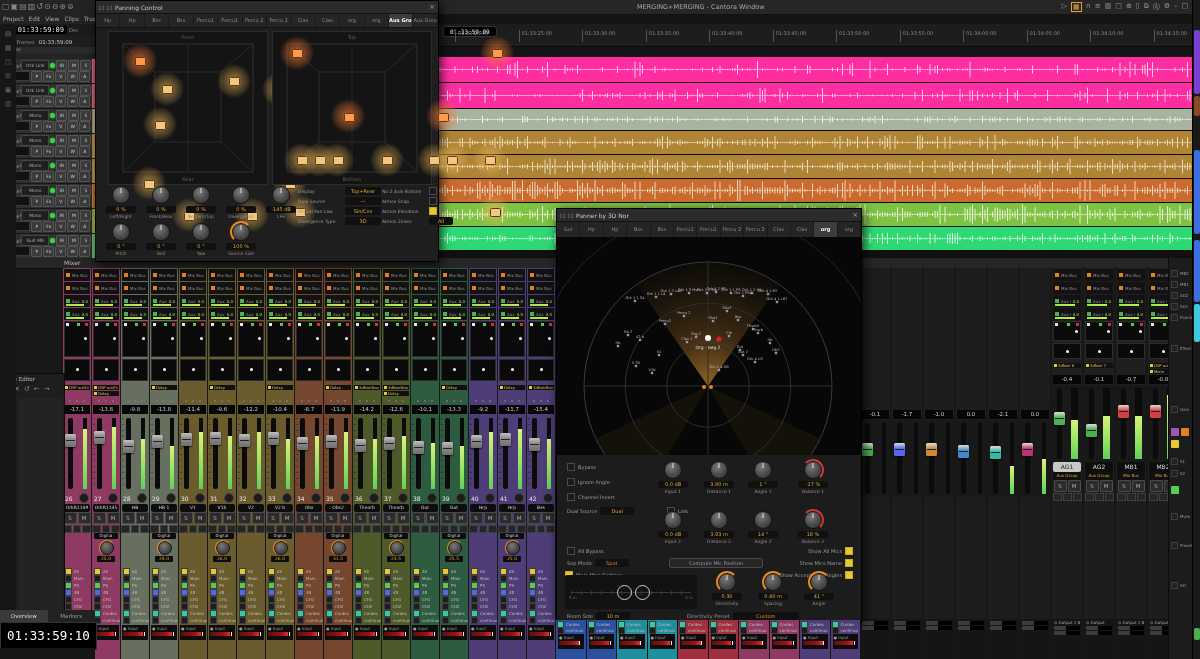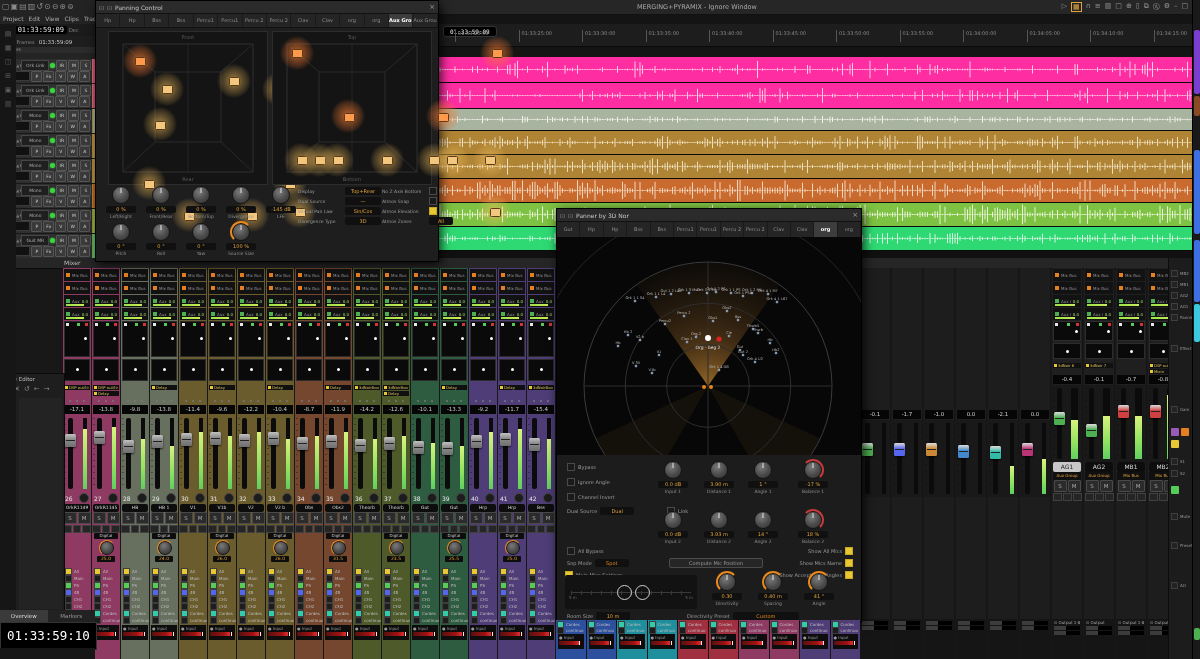--- a/index.html
+++ b/index.html
@@ -472,21 +472,21 @@
       <div class="lane" style="height: 23px; background: rgb(125, 194, 66);"><svg width="1105" height="23">
     <line x1="0" y1="11.5" x2="1105" y2="11.5" stroke="#f0f8e0" stroke-width="0.6" opacity="0.8"></line>
     <path d="M0.0 11.1V11.9M2.5 9.4V13.6M5.0 8.0V15.0M7.5 7.3V15.7M10.0 9.4V13.6M12.5 10.6V12.4M15.0 3.8V19.2M17.5 11.1V11.9M20.0 8.6V14.4M22.5 11.1V11.9M25.0 8.7V14.3M27.5 6.7V16.3M30.0 11.1V11.9M32.5 9.0V14.0M35.0 11.1V11.9M37.5 9.6V13.4M40.0 11.1V11.9M42.5 9.4V13.6M45.0 9.7V13.3M47.5 10.4V12.6M50.0 10.3V12.7M52.5 11.1V11.9M55.0 10.6V12.4M57.5 11.1V11.9M60.0 5.1V17.9M62.5 11.1V11.9M65.0 11.1V11.9M67.5 9.1V13.9M70.0 9.7V13.3M72.5 9.1V13.9M75.0 11.1V11.9M77.5 9.7V13.3M80.0 10.4V12.6M82.5 10.4V12.6M85.0 6.6V16.4M87.5 4.7V18.3M90.0 10.4V12.6M92.5 8.3V14.7M95.0 6.6V16.4M97.5 11.1V11.9M100.0 11.1V11.9M102.5 9.0V14.0M105.0 9.4V13.6M107.5 11.0V12.0M110.0 10.3V12.7M112.5 9.0V14.0M115.0 6.2V16.8M117.5 7.0V16.0M120.0 10.8V12.2M122.5 10.3V12.7M125.0 10.8V12.2M127.5 10.7V12.3M130.0 10.6V12.4M132.5 11.1V11.9M135.0 8.4V14.6M137.5 5.0V18.0M140.0 11.1V11.9M142.5 9.6V13.4M145.0 11.1V11.9M147.5 9.6V13.4M150.0 10.0V13.0M152.5 11.1V11.9M155.0 10.5V12.5M157.5 6.6V16.4M160.0 9.2V13.8M162.5 11.0V12.0M165.0 11.0V12.0M167.5 10.0V13.0M170.0 11.0V12.0M172.5 11.1V11.9M175.0 9.7V13.3M177.5 8.5V14.5M180.0 10.8V12.2M182.5 9.1V13.9M185.0 7.9V15.1M187.5 10.1V12.9M190.0 10.7V12.3M192.5 10.0V13.0M195.0 7.1V15.9M197.5 1.5V21.5M200.0 10.6V12.4M202.5 7.2V15.8M205.0 11.1V11.9M207.5 9.2V13.8M210.0 10.3V12.7M212.5 10.4V12.6M215.0 10.2V12.8M217.5 8.7V14.3M220.0 6.3V16.7M222.5 10.6V12.4M225.0 10.5V12.5M227.5 5.2V17.8M230.0 9.7V13.3M232.5 7.8V15.2M235.0 3.2V19.8M237.5 10.3V12.7M240.0 9.9V13.1M242.5 8.7V14.3M245.0 8.6V14.4M247.5 9.6V13.4M250.0 6.1V16.9M252.5 11.1V11.9M255.0 10.9V12.1M257.5 9.5V13.5M260.0 10.2V12.8M262.5 9.2V13.8M265.0 11.1V11.9M267.5 10.6V12.4M270.0 11.1V11.9M272.5 9.8V13.2M275.0 9.8V13.2M277.5 10.5V12.5M280.0 9.9V13.1M282.5 8.4V14.6M285.0 9.9V13.1M287.5 9.9V13.1M290.0 10.8V12.2M292.5 9.6V13.4M295.0 1.2V21.8M297.5 8.3V14.7M300.0 2.1V20.9M302.5 11.1V11.9M305.0 4.0V19.0M307.5 11.1V11.9M310.0 9.9V13.1M312.5 10.1V12.9M315.0 7.6V15.4M317.5 9.0V14.0M320.0 10.9V12.1M322.5 6.4V16.6M325.0 10.1V12.9M327.5 10.6V12.4M330.0 9.4V13.6M332.5 9.0V14.0M335.0 7.0V16.0M337.5 10.4V12.6M340.0 10.0V13.0M342.5 10.4V12.6M345.0 1.8V21.2M347.5 9.2V13.8M350.0 8.1V14.9M352.5 6.6V16.4M355.0 9.0V14.0M357.5 10.4V12.6M360.0 7.7V15.3M362.5 7.2V15.8M365.0 11.1V11.9M367.5 6.4V16.6M370.0 9.8V13.2M372.5 10.2V12.8M375.0 6.6V16.4M377.5 9.1V13.9M380.0 10.4V12.6M382.5 6.4V16.6M385.0 8.8V14.2M387.5 5.6V17.4M390.0 9.7V13.3M392.5 9.5V13.5M395.0 11.1V11.9M397.5 8.2V14.8M400.0 8.9V14.1M402.5 9.4V13.6M405.0 10.1V12.9M407.5 3.7V19.3M410.0 10.2V12.8M412.5 8.2V14.8M415.0 9.1V13.9M417.5 9.6V13.4M420.0 9.6V13.4M422.5 9.4V13.6M425.0 8.4V14.6M427.5 10.2V12.8M430.0 11.1V11.9M432.5 11.1V11.9M435.0 7.1V15.9M437.5 8.9V14.1M440.0 9.4V13.6M442.5 5.8V17.2M445.0 11.1V11.9M447.5 3.4V19.6M450.0 10.1V12.9M452.5 7.3V15.7M455.0 11.1V11.9M457.5 6.6V16.4M460.0 5.1V17.9M462.5 10.1V12.9M465.0 11.1V11.9M467.5 11.1V11.9M470.0 9.7V13.3M472.5 8.1V14.9M475.0 11.1V11.9M477.5 8.0V15.0M480.0 9.9V13.1M482.5 11.1V11.9M485.0 10.2V12.8M487.5 6.4V16.6M490.0 4.2V18.8M492.5 9.6V13.4M495.0 9.6V13.4M497.5 7.9V15.1M500.0 11.1V11.9M502.5 10.3V12.7M505.0 11.1V11.9M507.5 7.5V15.5M510.0 10.9V12.1M512.5 5.3V17.7M515.0 9.3V13.7M517.5 6.4V16.6M520.0 9.3V13.7M522.5 8.0V15.0M525.0 10.4V12.6M527.5 9.1V13.9M530.0 7.3V15.7M532.5 9.8V13.2M535.0 10.2V12.8M537.5 7.4V15.6M540.0 11.1V11.9M542.5 7.5V15.5M545.0 8.3V14.7M547.5 11.1V11.9M550.0 3.2V19.8M552.5 10.0V13.0M555.0 9.5V13.5M557.5 7.8V15.2M560.0 11.1V11.9M562.5 10.8V12.2M565.0 8.9V14.1M567.5 9.0V14.0M570.0 7.1V15.9M572.5 10.5V12.5M575.0 1.5V21.5M577.5 10.0V13.0M580.0 11.1V11.9M582.5 9.7V13.3M585.0 9.2V13.8M587.5 5.6V17.4M590.0 9.7V13.3M592.5 8.5V14.5M595.0 5.9V17.1M597.5 10.9V12.1M600.0 10.9V12.1M602.5 11.1V11.9M605.0 10.7V12.3M607.5 10.4V12.6M610.0 10.9V12.1M612.5 10.8V12.2M615.0 3.8V19.2M617.5 1.9V21.1M620.0 7.0V16.0M622.5 9.2V13.8M625.0 10.1V12.9M627.5 11.1V11.9M630.0 3.9V19.1M632.5 8.2V14.8M635.0 10.3V12.7M637.5 11.1V11.9M640.0 11.1V11.9M642.5 10.5V12.5M645.0 8.9V14.1M647.5 9.1V13.9M650.0 10.1V12.9M652.5 9.3V13.7M655.0 5.0V18.0M657.5 11.0V12.0M660.0 10.1V12.9M662.5 9.9V13.1M665.0 8.6V14.4M667.5 8.2V14.8M670.0 4.8V18.2M672.5 10.9V12.1M675.0 11.1V11.9M677.5 10.5V12.5M680.0 8.2V14.8M682.5 9.2V13.8M685.0 2.5V20.5M687.5 9.5V13.5M690.0 7.5V15.5M692.5 5.9V17.1M695.0 10.3V12.7M697.5 9.7V13.3M700.0 1.9V21.1M702.5 11.1V11.9M705.0 8.2V14.8M707.5 10.4V12.6M710.0 9.8V13.2M712.5 2.8V20.2M715.0 9.3V13.7M717.5 3.3V19.7M720.0 3.5V19.5M722.5 8.7V14.3M725.0 5.5V17.5M727.5 8.4V14.6M730.0 7.8V15.2M732.5 3.9V19.1M735.0 6.8V16.2M737.5 8.7V14.3M740.0 10.6V12.4M742.5 10.7V12.3M745.0 2.9V20.1M747.5 2.8V20.2M750.0 8.0V15.0M752.5 8.8V14.2M755.0 9.0V14.0M757.5 11.0V12.0M760.0 9.4V13.6M762.5 4.0V19.0M765.0 2.0V21.0M767.5 11.1V11.9M770.0 1.6V21.4M772.5 10.3V12.7M775.0 8.8V14.2M777.5 9.9V13.1M780.0 10.1V12.9M782.5 7.3V15.7M785.0 9.6V13.4M787.5 9.0V14.0M790.0 9.4V13.6M792.5 9.7V13.3M795.0 10.4V12.6M797.5 9.1V13.9M800.0 9.2V13.8M802.5 4.3V18.7M805.0 10.6V12.4M807.5 5.1V17.9M810.0 8.5V14.5M812.5 8.6V14.4M815.0 8.9V14.1M817.5 11.0V12.0M820.0 11.0V12.0M822.5 10.2V12.8M825.0 8.7V14.3M827.5 9.3V13.7M830.0 9.1V13.9M832.5 9.2V13.8M835.0 10.9V12.1M837.5 9.9V13.1M840.0 8.0V15.0M842.5 8.4V14.6M845.0 1.8V21.2M847.5 11.0V12.0M850.0 3.7V19.3M852.5 10.9V12.1M855.0 9.6V13.4M857.5 10.9V12.1M860.0 10.9V12.1M862.5 10.0V13.0M865.0 11.1V11.9M867.5 10.9V12.1M870.0 4.5V18.5M872.5 6.3V16.7M875.0 3.7V19.3M877.5 1.7V21.3M880.0 5.8V17.2M882.5 10.7V12.3M885.0 8.8V14.2M887.5 2.4V20.6M890.0 6.6V16.4M892.5 4.1V18.9M895.0 10.9V12.1M897.5 8.8V14.2M900.0 4.7V18.3M902.5 4.4V18.6M905.0 5.9V17.1M907.5 7.1V15.9M910.0 7.5V15.5M912.5 5.3V17.7M915.0 6.0V17.0M917.5 9.5V13.5M920.0 7.7V15.3M922.5 6.1V16.9M925.0 10.7V12.3M927.5 1.6V21.4M930.0 3.5V19.5M932.5 9.5V13.5M935.0 9.2V13.8M937.5 10.4V12.6M940.0 4.2V18.8M942.5 10.2V12.8M945.0 9.5V13.5M947.5 9.5V13.5M950.0 8.7V14.3M952.5 11.1V11.9M955.0 8.8V14.2M957.5 7.4V15.6M960.0 11.1V11.9M962.5 7.1V15.9M965.0 10.9V12.1M967.5 9.9V13.1M970.0 7.7V15.3M972.5 10.5V12.5M975.0 10.6V12.4M977.5 8.5V14.5M980.0 7.6V15.4M982.5 9.8V13.2M985.0 2.5V20.5M987.5 11.1V11.9M990.0 10.9V12.1M992.5 2.2V20.8M995.0 7.1V15.9M997.5 10.3V12.7M1000.0 7.3V15.7M1002.5 9.5V13.5M1005.0 6.4V16.6M1007.5 10.1V12.9M1010.0 11.1V11.9M1012.5 8.9V14.1M1015.0 6.2V16.8M1017.5 9.8V13.2M1020.0 4.7V18.3M1022.5 11.1V11.9M1025.0 10.7V12.3M1027.5 11.1V11.9M1030.0 7.8V15.2M1032.5 10.5V12.5M1035.0 11.1V11.9M1037.5 8.9V14.1M1040.0 9.4V13.6M1042.5 8.0V15.0M1045.0 6.7V16.3M1047.5 10.0V13.0M1050.0 10.8V12.2M1052.5 9.4V13.6M1055.0 8.7V14.3M1057.5 10.8V12.2M1060.0 11.1V11.9M1062.5 9.9V13.1M1065.0 2.7V20.3M1067.5 5.9V17.1M1070.0 11.1V11.9M1072.5 3.2V19.8M1075.0 4.6V18.4M1077.5 7.9V15.1M1080.0 7.5V15.5M1082.5 10.7V12.3M1085.0 2.1V20.9M1087.5 10.9V12.1M1090.0 6.5V16.5M1092.5 6.3V16.7M1095.0 4.8V18.2M1097.5 9.7V13.3M1100.0 10.7V12.3M1102.5 10.5V12.5" stroke="#f0f8e0" stroke-width="1" fill="none" opacity="0.95"></path>
         </svg></div>
       <div class="lane" style="height: 23px; background: rgb(46, 217, 115);"><svg width="1105" height="23">
     <line x1="0" y1="11.5" x2="1105" y2="11.5" stroke="#defbe8" stroke-width="0.6" opacity="0.8"></line>
     <path d="M0.0 9.8V13.2M2.5 7.9V15.1M5.0 11.1V11.9M7.5 10.4V12.6M10.0 11.1V11.9M12.5 10.2V12.8M15.0 11.1V11.9M17.5 10.8V12.2M20.0 8.9V14.1M22.5 10.2V12.8M25.0 7.1V15.9M27.5 11.1V11.9M30.0 9.8V13.2M32.5 10.1V12.9M35.0 6.5V16.5M37.5 8.5V14.5M40.0 7.1V15.9M42.5 10.5V12.5M45.0 11.0V12.0M47.5 6.8V16.2M50.0 8.9V14.1M52.5 9.6V13.4M55.0 10.2V12.8M57.5 10.1V12.9M60.0 11.1V11.9M62.5 10.6V12.4M65.0 10.5V12.5M67.5 8.5V14.5M70.0 11.1V11.9M72.5 10.3V12.7M75.0 6.2V16.8M77.5 7.6V15.4M80.0 10.8V12.2M82.5 11.0V12.0M85.0 10.7V12.3M87.5 10.9V12.1M90.0 7.8V15.2M92.5 8.8V14.2M95.0 10.1V12.9M97.5 11.0V12.0M100.0 11.1V11.9M102.5 10.8V12.2M105.0 7.4V15.6M107.5 11.1V11.9M110.0 10.3V12.7M112.5 9.2V13.8M115.0 10.8V12.2M117.5 11.1V11.9M120.0 10.0V13.0M122.5 10.8V12.2M125.0 10.9V12.1M127.5 11.0V12.0M130.0 10.5V12.5M132.5 10.2V12.8M135.0 10.4V12.6M137.5 11.1V11.9M140.0 10.3V12.7M142.5 11.1V11.9M145.0 10.5V12.5M147.5 11.1V11.9M150.0 8.8V14.2M152.5 10.9V12.1M155.0 10.1V12.9M157.5 10.2V12.8M160.0 11.1V11.9M162.5 9.3V13.7M165.0 10.1V12.9M167.5 11.0V12.0M170.0 11.1V11.9M172.5 10.9V12.1M175.0 10.2V12.8M177.5 10.3V12.7M180.0 10.5V12.5M182.5 9.7V13.3M185.0 10.4V12.6M187.5 9.3V13.7M190.0 6.6V16.4M192.5 9.5V13.5M195.0 11.1V11.9M197.5 8.7V14.3M200.0 9.4V13.6M202.5 10.3V12.7M205.0 11.1V11.9M207.5 10.2V12.8M210.0 11.1V11.9M212.5 10.8V12.2M215.0 6.8V16.2M217.5 10.5V12.5M220.0 9.7V13.3M222.5 9.9V13.1M225.0 11.1V11.9M227.5 10.0V13.0M230.0 11.1V11.9M232.5 7.3V15.7M235.0 11.1V11.9M237.5 7.8V15.2M240.0 8.6V14.4M242.5 7.9V15.1M245.0 8.2V14.8M247.5 11.0V12.0M250.0 10.8V12.2M252.5 8.2V14.8M255.0 11.1V11.9M257.5 11.1V11.9M260.0 10.2V12.8M262.5 8.0V15.0M265.0 6.9V16.1M267.5 8.4V14.6M270.0 9.4V13.6M272.5 11.1V11.9M275.0 7.3V15.7M277.5 8.9V14.1M280.0 9.0V14.0M282.5 11.0V12.0M285.0 11.1V11.9M287.5 11.1V11.9M290.0 8.2V14.8M292.5 11.1V11.9M295.0 11.1V11.9M297.5 10.5V12.5M300.0 6.1V16.9M302.5 10.3V12.7M305.0 6.5V16.5M307.5 9.2V13.8M310.0 9.5V13.5M312.5 10.3V12.7M315.0 6.1V16.9M317.5 10.4V12.6M320.0 9.9V13.1M322.5 10.7V12.3M325.0 9.8V13.2M327.5 11.1V11.9M330.0 9.8V13.2M332.5 9.4V13.6M335.0 7.5V15.5M337.5 10.4V12.6M340.0 11.0V12.0M342.5 11.1V11.9M345.0 11.1V11.9M347.5 11.1V11.9M350.0 8.8V14.2M352.5 6.3V16.7M355.0 9.3V13.7M357.5 8.4V14.6M360.0 9.1V13.9M362.5 11.1V11.9M365.0 11.1V11.9M367.5 10.0V13.0M370.0 9.6V13.4M372.5 11.1V11.9M375.0 10.3V12.7M377.5 10.6V12.4M380.0 10.0V13.0M382.5 10.3V12.7M385.0 11.1V11.9M387.5 11.1V11.9M390.0 11.1V11.9M392.5 9.5V13.5M395.0 11.1V11.9M397.5 9.3V13.7M400.0 10.1V12.9M402.5 11.1V11.9M405.0 8.1V14.9M407.5 9.5V13.5M410.0 9.1V13.9M412.5 11.0V12.0M415.0 11.1V11.9M417.5 10.5V12.5M420.0 11.1V11.9M422.5 11.1V11.9M425.0 10.7V12.3M427.5 10.9V12.1M430.0 10.8V12.2M432.5 10.9V12.1M435.0 8.7V14.3M437.5 9.3V13.7M440.0 10.9V12.1M442.5 11.1V11.9M445.0 9.9V13.1M447.5 11.1V11.9M450.0 10.4V12.6M452.5 10.2V12.8M455.0 9.5V13.5M457.5 11.1V11.9M460.0 6.5V16.5M462.5 11.1V11.9M465.0 10.3V12.7M467.5 11.1V11.9M470.0 9.5V13.5M472.5 10.2V12.8M475.0 11.1V11.9M477.5 11.1V11.9M480.0 11.1V11.9M482.5 5.5V17.5M485.0 11.1V11.9M487.5 10.3V12.7M490.0 11.1V11.9M492.5 6.9V16.1M495.0 11.0V12.0M497.5 11.1V11.9M500.0 11.1V11.9M502.5 7.1V15.9M505.0 10.7V12.3M507.5 6.9V16.1M510.0 11.0V12.0M512.5 5.4V17.6M515.0 10.3V12.7M517.5 7.4V15.6M520.0 10.4V12.6M522.5 11.0V12.0M525.0 9.2V13.8M527.5 10.2V12.8M530.0 11.1V11.9M532.5 11.1V11.9M535.0 10.6V12.4M537.5 10.2V12.8M540.0 11.1V11.9M542.5 10.1V12.9M545.0 10.9V12.1M547.5 11.1V11.9M550.0 10.9V12.1M552.5 10.3V12.7M555.0 10.0V13.0M557.5 9.7V13.3M560.0 7.3V15.7M562.5 5.4V17.6M565.0 7.7V15.3M567.5 7.9V15.1M570.0 10.1V12.9M572.5 7.1V15.9M575.0 10.7V12.3M577.5 9.8V13.2M580.0 7.8V15.2M582.5 11.1V11.9M585.0 11.1V11.9M587.5 7.1V15.9M590.0 10.5V12.5M592.5 10.0V13.0M595.0 9.7V13.3M597.5 7.6V15.4M600.0 10.3V12.7M602.5 10.2V12.8M605.0 9.9V13.1M607.5 10.9V12.1M610.0 11.1V11.9M612.5 10.1V12.9M615.0 5.4V17.6M617.5 10.7V12.3M620.0 10.1V12.9M622.5 11.1V11.9M625.0 11.1V11.9M627.5 10.9V12.1M630.0 11.1V11.9M632.5 6.1V16.9M635.0 10.1V12.9M637.5 9.2V13.8M640.0 10.1V12.9M642.5 11.1V11.9M645.0 8.3V14.7M647.5 8.8V14.2M650.0 10.5V12.5M652.5 8.4V14.6M655.0 6.0V17.0M657.5 10.7V12.3M660.0 6.6V16.4M662.5 10.7V12.3M665.0 11.0V12.0M667.5 9.6V13.4M670.0 10.5V12.5M672.5 6.7V16.3M675.0 10.9V12.1M677.5 9.9V13.1M680.0 7.0V16.0M682.5 11.1V11.9M685.0 10.4V12.6M687.5 10.9V12.1M690.0 10.7V12.3M692.5 7.0V16.0M695.0 11.1V11.9M697.5 7.4V15.6M700.0 11.1V11.9M702.5 10.9V12.1M705.0 10.7V12.3M707.5 9.2V13.8M710.0 10.8V12.2M712.5 10.8V12.2M715.0 7.4V15.6M717.5 9.8V13.2M720.0 6.4V16.6M722.5 10.6V12.4M725.0 10.1V12.9M727.5 11.0V12.0M730.0 11.0V12.0M732.5 6.9V16.1M735.0 9.2V13.8M737.5 10.3V12.7M740.0 10.3V12.7M742.5 10.4V12.6M745.0 8.5V14.5M747.5 6.5V16.5M750.0 11.1V11.9M752.5 10.1V12.9M755.0 10.5V12.5M757.5 10.6V12.4M760.0 11.1V11.9M762.5 10.4V12.6M765.0 11.1V11.9M767.5 8.1V14.9M770.0 11.1V11.9M772.5 10.9V12.1M775.0 6.6V16.4M777.5 10.8V12.2M780.0 10.8V12.2M782.5 6.9V16.1M785.0 11.1V11.9M787.5 6.5V16.5M790.0 10.4V12.6M792.5 6.1V16.9M795.0 10.8V12.2M797.5 9.7V13.3M800.0 11.0V12.0M802.5 6.4V16.6M805.0 10.5V12.5M807.5 10.2V12.8M810.0 10.7V12.3M812.5 10.3V12.7M815.0 8.7V14.3M817.5 11.1V11.9M820.0 10.7V12.3M822.5 7.2V15.8M825.0 9.8V13.2M827.5 10.9V12.1M830.0 10.7V12.3M832.5 11.0V12.0M835.0 6.1V16.9M837.5 11.1V11.9M840.0 7.2V15.8M842.5 10.3V12.7M845.0 10.4V12.6M847.5 10.8V12.2M850.0 11.1V11.9M852.5 7.0V16.0M855.0 6.5V16.5M857.5 6.1V16.9M860.0 6.7V16.3M862.5 5.8V17.2M865.0 9.3V13.7M867.5 11.1V11.9M870.0 10.2V12.8M872.5 11.1V11.9M875.0 10.0V13.0M877.5 8.8V14.2M880.0 11.1V11.9M882.5 10.6V12.4M885.0 9.0V14.0M887.5 10.2V12.8M890.0 11.1V11.9M892.5 10.0V13.0M895.0 11.1V11.9M897.5 9.5V13.5M900.0 9.5V13.5M902.5 10.6V12.4M905.0 10.9V12.1M907.5 10.6V12.4M910.0 9.5V13.5M912.5 11.1V11.9M915.0 8.8V14.2M917.5 11.1V11.9M920.0 10.9V12.1M922.5 8.9V14.1M925.0 10.4V12.6M927.5 7.3V15.7M930.0 8.9V14.1M932.5 11.1V11.9M935.0 11.1V11.9M937.5 9.1V13.9M940.0 10.4V12.6M942.5 10.1V12.9M945.0 9.5V13.5M947.5 6.6V16.4M950.0 10.7V12.3M952.5 11.1V11.9M955.0 9.2V13.8M957.5 10.9V12.1M960.0 7.4V15.6M962.5 10.0V13.0M965.0 10.1V12.9M967.5 11.1V11.9M970.0 10.7V12.3M972.5 10.5V12.5M975.0 10.4V12.6M977.5 11.1V11.9M980.0 10.1V12.9M982.5 8.0V15.0M985.0 10.4V12.6M987.5 7.9V15.1M990.0 10.2V12.8M992.5 8.0V15.0M995.0 7.9V15.1M997.5 10.2V12.8M1000.0 9.6V13.4M1002.5 8.2V14.8M1005.0 11.1V11.9M1007.5 10.7V12.3M1010.0 6.4V16.6M1012.5 10.9V12.1M1015.0 11.0V12.0M1017.5 9.8V13.2M1020.0 6.4V16.6M1022.5 10.2V12.8M1025.0 10.5V12.5M1027.5 9.2V13.8M1030.0 9.1V13.9M1032.5 11.0V12.0M1035.0 11.1V11.9M1037.5 7.4V15.6M1040.0 9.0V14.0M1042.5 11.1V11.9M1045.0 10.9V12.1M1047.5 10.7V12.3M1050.0 10.3V12.7M1052.5 9.7V13.3M1055.0 11.1V11.9M1057.5 7.7V15.3M1060.0 11.1V11.9M1062.5 7.6V15.4M1065.0 10.4V12.6M1067.5 9.2V13.8M1070.0 11.1V11.9M1072.5 11.1V11.9M1075.0 6.1V16.9M1077.5 8.7V14.3M1080.0 11.1V11.9M1082.5 9.4V13.6M1085.0 10.8V12.2M1087.5 11.1V11.9M1090.0 10.6V12.4M1092.5 10.8V12.2M1095.0 10.2V12.8M1097.5 7.0V16.0M1100.0 10.8V12.2M1102.5 11.1V11.9" stroke="#defbe8" stroke-width="1" fill="none" opacity="0.95"></path>
         </svg></div>
     </div>
   <div id="tl-titlebar" class="abs">
-    <span id="tl-title">MERGING+PYRAMIX - Ignore Window</span>
+    <span id="tl-title">MERGING+MERGING - Cantora Window</span>
     <span id="tl-right-icons">
         <span>▷</span>
         <span class="sel">▦</span>
         <span>∩</span>
         <span>≡</span>
         <span>▥</span>
         <span>□</span>
         <span>⊕</span>
         <span>▯</span>
         <span>⧉</span>

